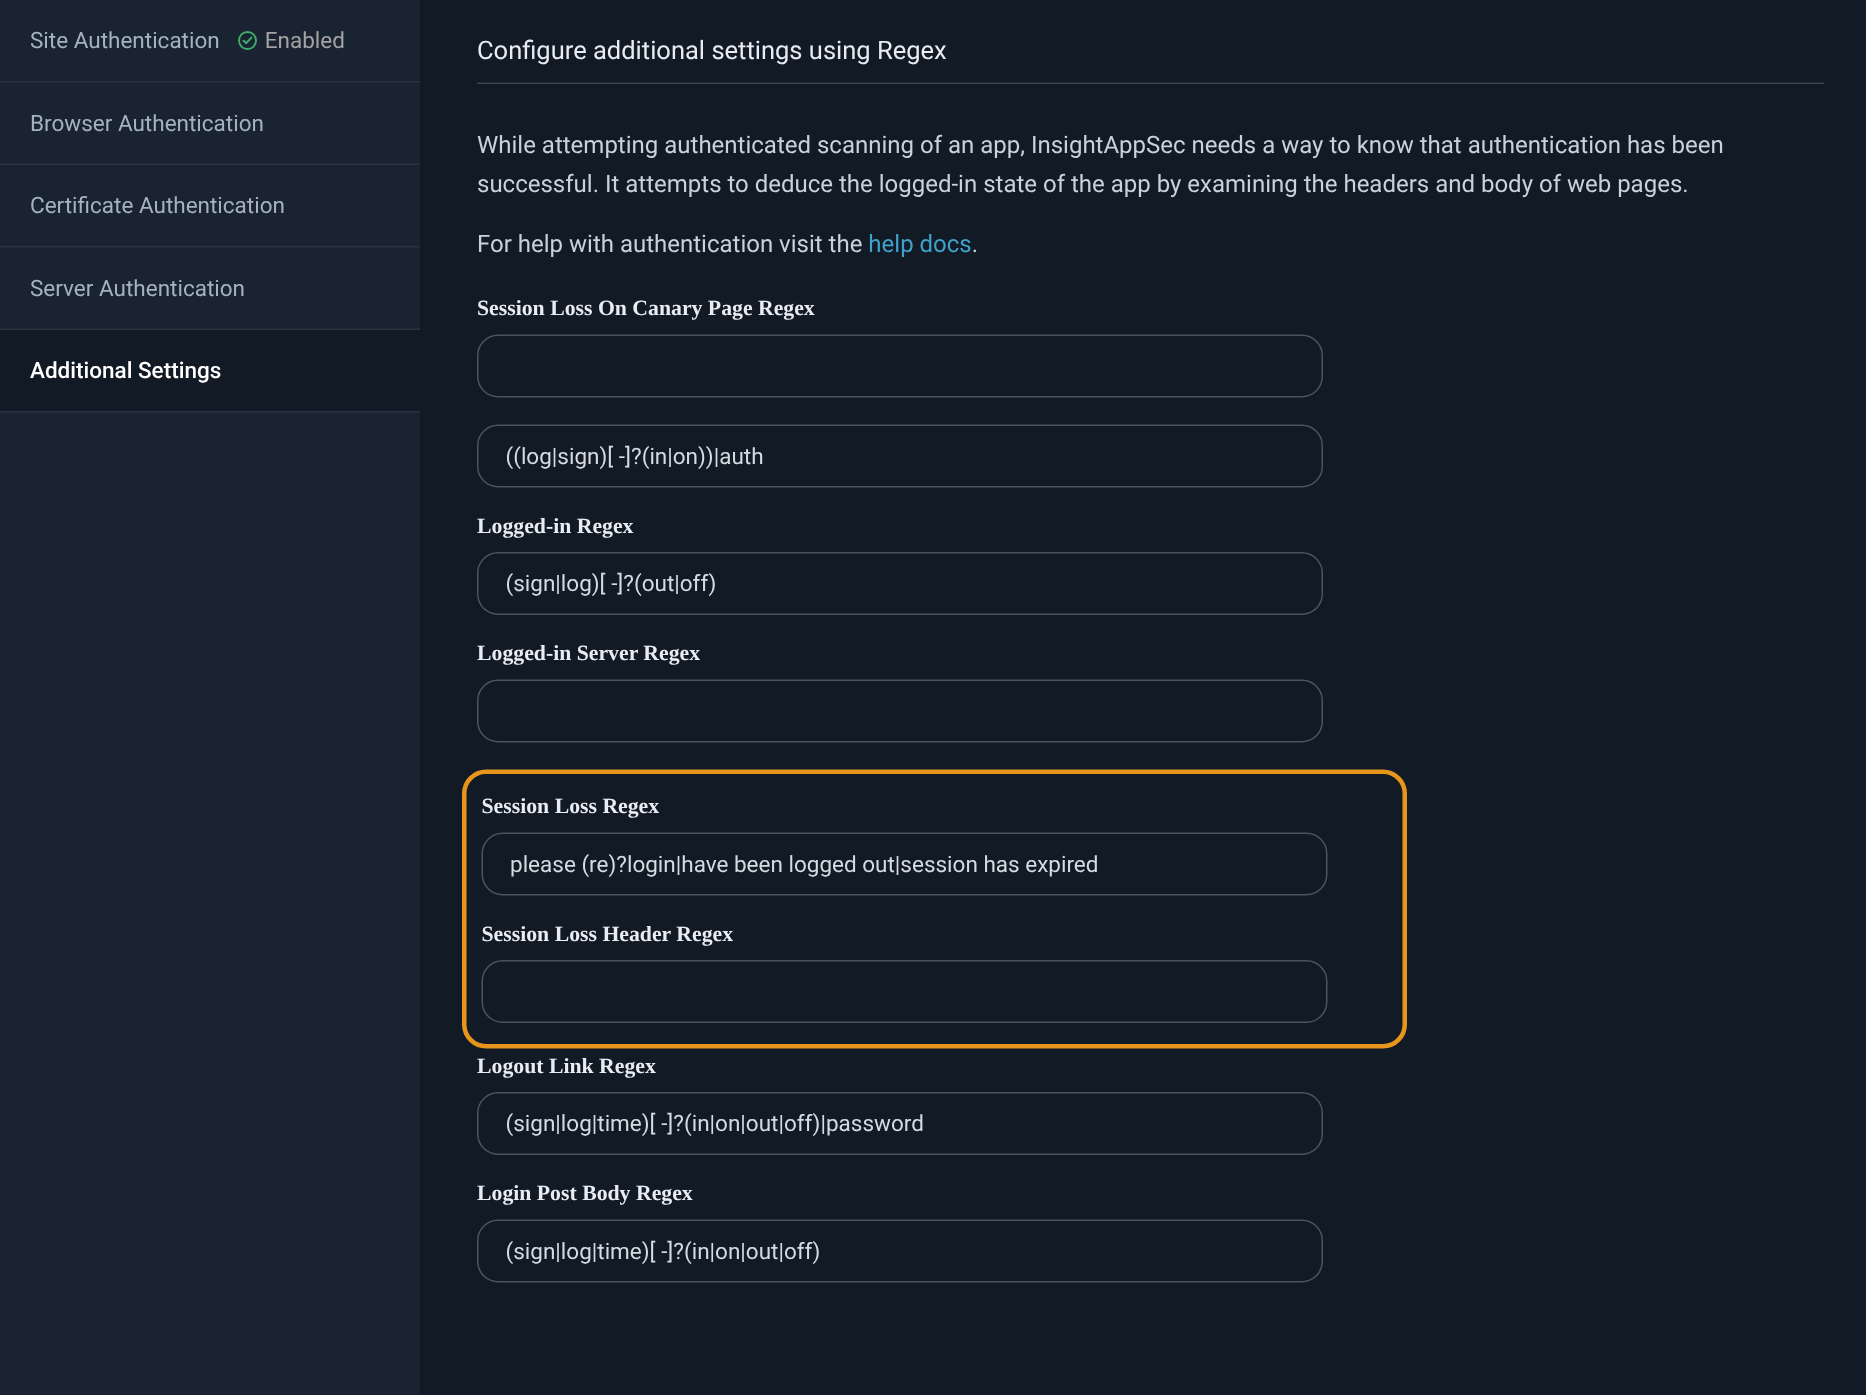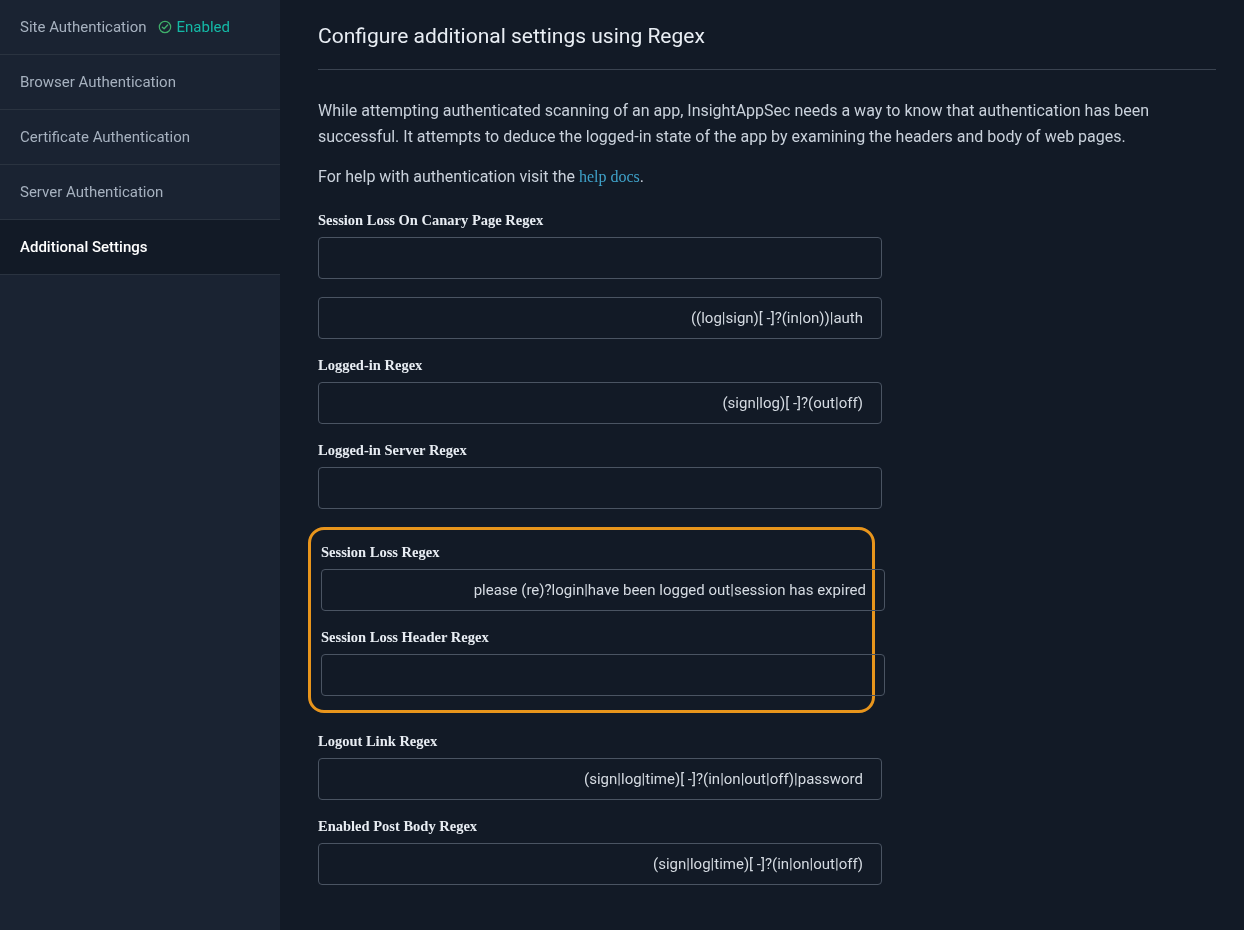--- a/index.html
+++ b/index.html
@@ -33,92 +33,90 @@
     align-items: center;
     gap: 8px;
   }
   .sidebar-item.active {
     background: #121a26;
     color: #ffffff;
     font-weight: 500;
     text-align: center;
   }
   .status-enabled {
-    color: #14b8a6;
+    color: #a3a3a3;
     display: inline-flex;
     align-items: center;
     gap: 4px;
     margin-left: 4px;
   }
   .status-enabled svg {
     width: 14px;
     height: 14px;
   }
   .main {
     flex: 1;
     padding: 24px 28px 24px 38px;
     overflow-y: auto;
   }
   .page-title {
-    font-size: 21px;
+    font-size: 17px;
     color: #e8edf3;
     font-weight: 400;
-    padding-bottom: 21px;
+    padding-bottom: 11px;
     border-bottom: 1px solid #3a4350;
     margin-bottom: 28px;
   }
   .description {
     color: #c9d1db;
     font-size: 16px;
     line-height: 1.6;
     margin-bottom: 18px;
     max-width: 910px;
   }
   .help-line {
     color: #c9d1db;
     font-size: 16px;
     margin-bottom: 26px;
   }
   .help-link {
     color: #3fa2c9;
     text-decoration: none;
     cursor: pointer;
-    font-family: Liberation Serif, serif;
   }
   .form-group {
     margin-bottom: 18px;
   }
   .form-label {
     display: block;
     color: #e8edf3;
     font-size: 14.5px;
     font-weight: 600;
     margin-bottom: 8px;
     font-family: Liberation Serif, serif;
   }
   .form-input {
     width: 564px;
     height: 42px;
     background: transparent;
     border: 1px solid #4a5462;
-    border-radius: 4px;
+    border-radius: 14px;
     color: #d5dbe2;
     font-size: 15px;
     padding: 0 18px;
     outline: none;
     font-family: inherit;
-    text-align: right;
   }
   .highlight-box {
     border: 3px solid #e8951c;
     border-radius: 16px;
     padding: 14px 10px 14px 0px;
     margin-left: -10px;
-    margin-bottom: 20px;
-    width: 567px;
+    margin-bottom: 4px;
+    width: 630px;
   }
   .highlight-box .form-group {
     padding-left: 10px;
   }
   .highlight-box .form-group:last-child {
     margin-bottom: 0;
   }
 </style>
 </head>
 <body>
@@ -187,18 +185,18 @@
         <input type="text" class="form-input" value="" style="">
       </div>
     </div>
 
     <div class="form-group">
       <label class="form-label">Logout Link Regex</label>
       <input type="text" class="form-input" value="(sign|log|time)[ -]?(in|on|out|off)|password" style="">
     </div>
 
     <div class="form-group">
-      <label class="form-label">Enabled Post Body Regex</label>
+      <label class="form-label">Login Post Body Regex</label>
       <input type="text" class="form-input" value="(sign|log|time)[ -]?(in|on|out|off)" style="">
     </div>
 
   </main>
 </div>
 
 </body></html>

